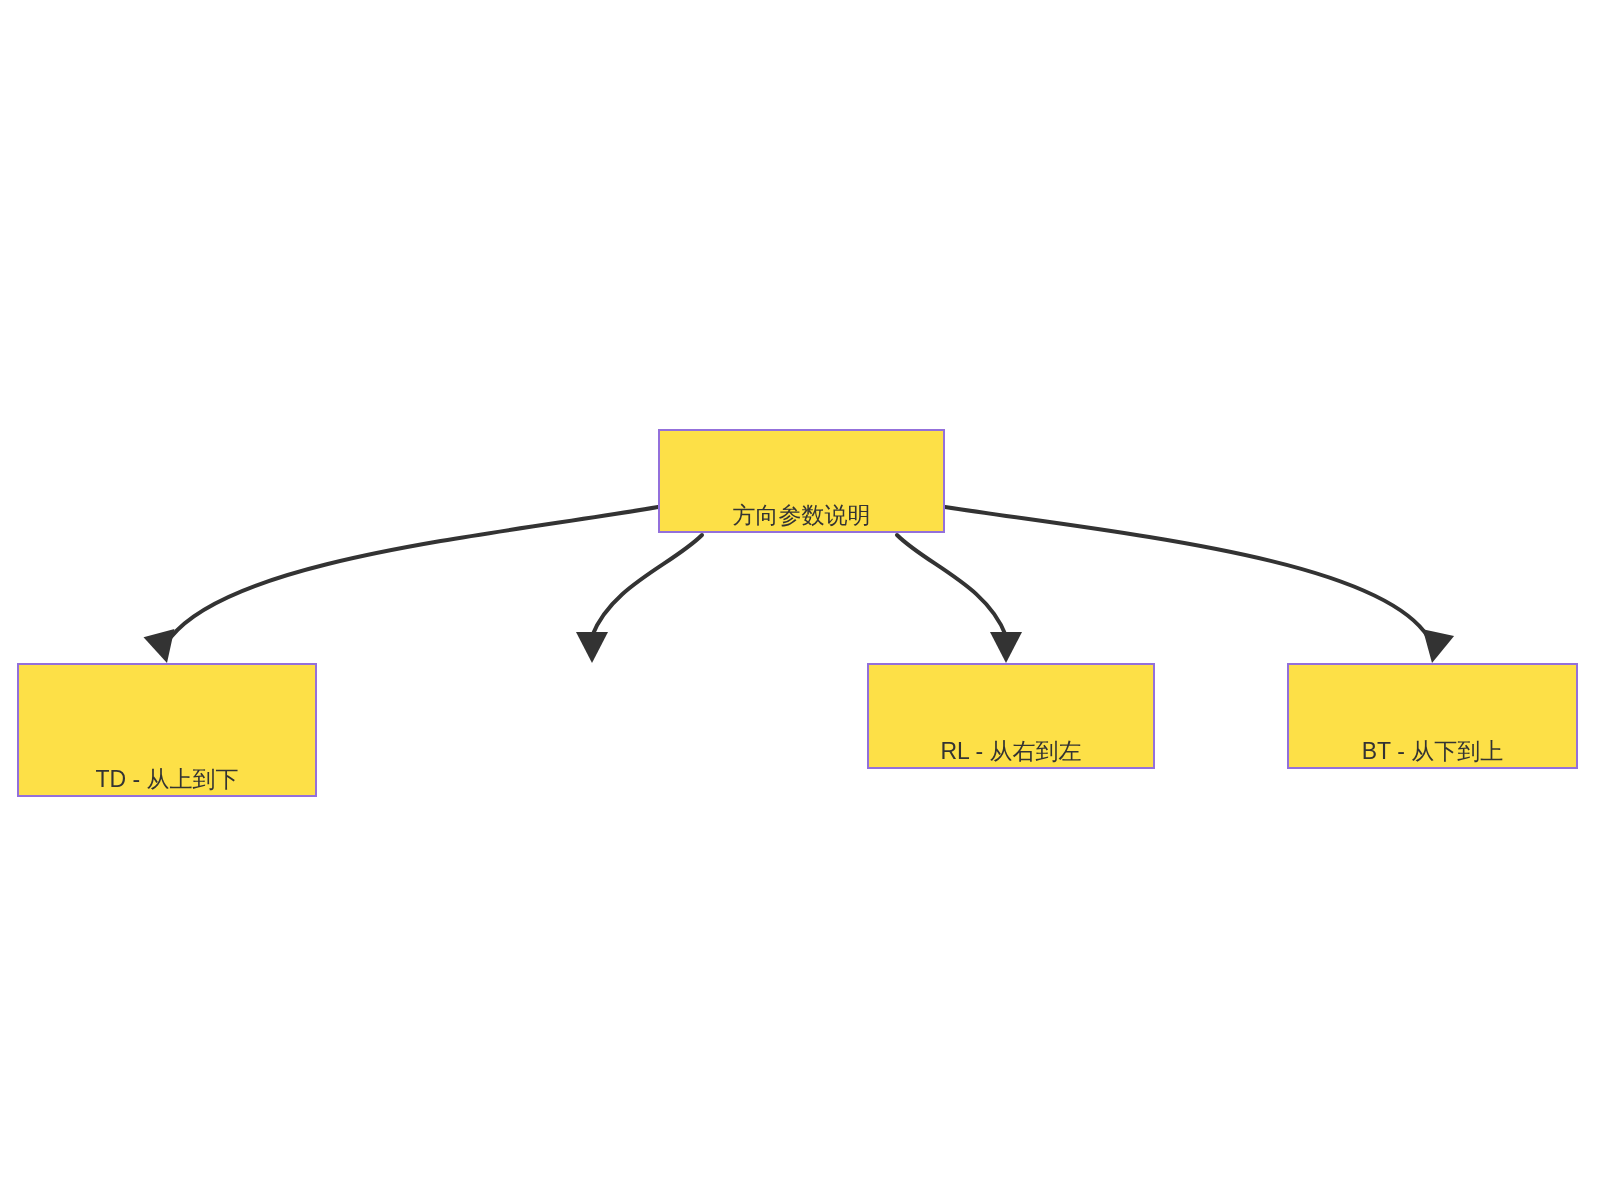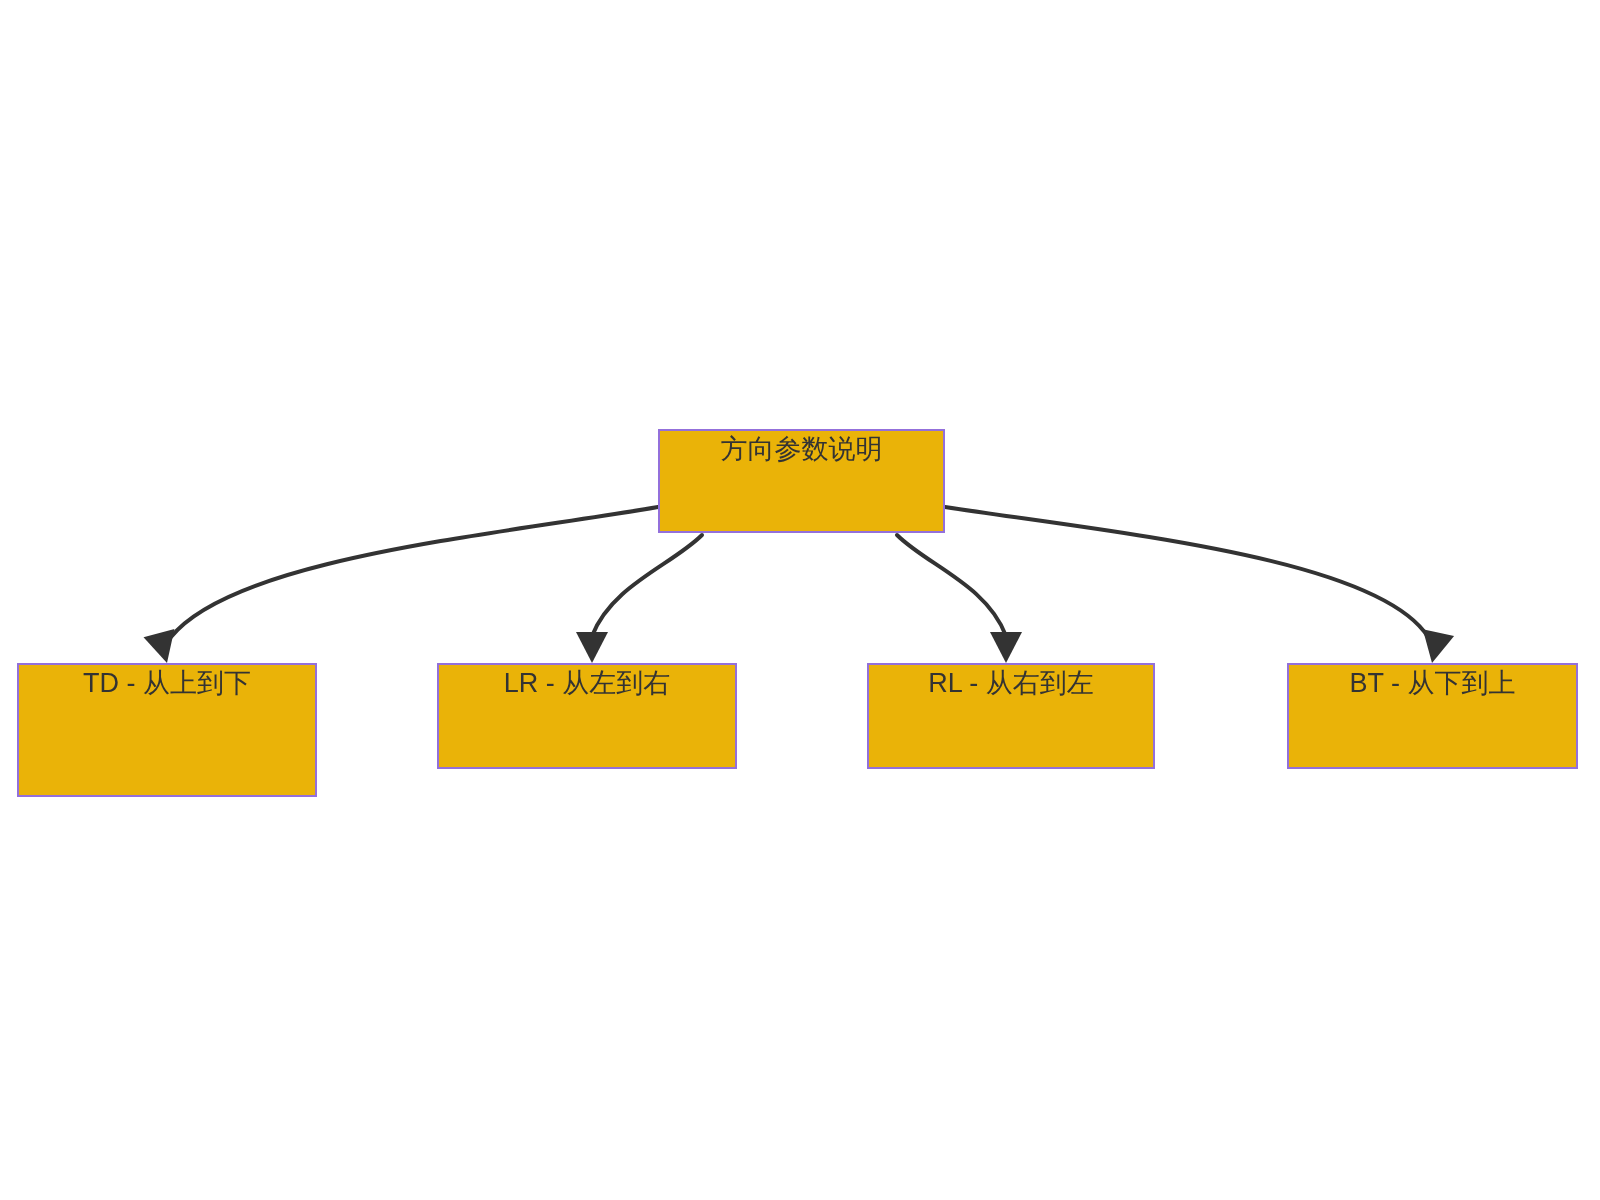--- a/index.html
+++ b/index.html
@@ -18,27 +18,27 @@
   .edge-layer {
     position: absolute;
     left: 0;
     top: 0;
     width: 1600px;
     height: 1200px;
   }
   .node {
     position: absolute;
     box-sizing: border-box;
-    background: #eab308;
+    background: #fde047;
     border: 2px solid #9370db;
     color: #333333;
     display: flex;
-    align-items: flex-start;
+    align-items: flex-end;
     justify-content: center;
-    font-size: 27px;
+    font-size: 23px;
     white-space: nowrap;
   }
   .node-root { left: 658px; top: 429px; width: 287px; height: 104px; }
   .node-td   { left: 17px;   top: 663px; width: 300px; height: 134px; }
   .node-lr   { left: 437px;  top: 663px; width: 300px; height: 106px; }
   .node-rl   { left: 867px;  top: 663px; width: 288px; height: 106px; }
   .node-bt   { left: 1287px; top: 663px; width: 291px; height: 106px; }
 </style>
 </head>
 <body>
@@ -61,23 +61,20 @@
   </svg>
 
   <div class="node node-root">
     <span>方向参数说明</span>
   </div>
 
   <div class="node node-td">
     <span>TD - 从上到下</span>
   </div>
 
-  <div class="node node-lr">
-    <span>LR - 从左到右</span>
-  </div>
 
   <div class="node node-bt">
     <span>BT - 从下到上</span>
   </div>
 
   <div class="node node-rl">
     <span>RL - 从右到左</span>
   </div>
 
 </div>

